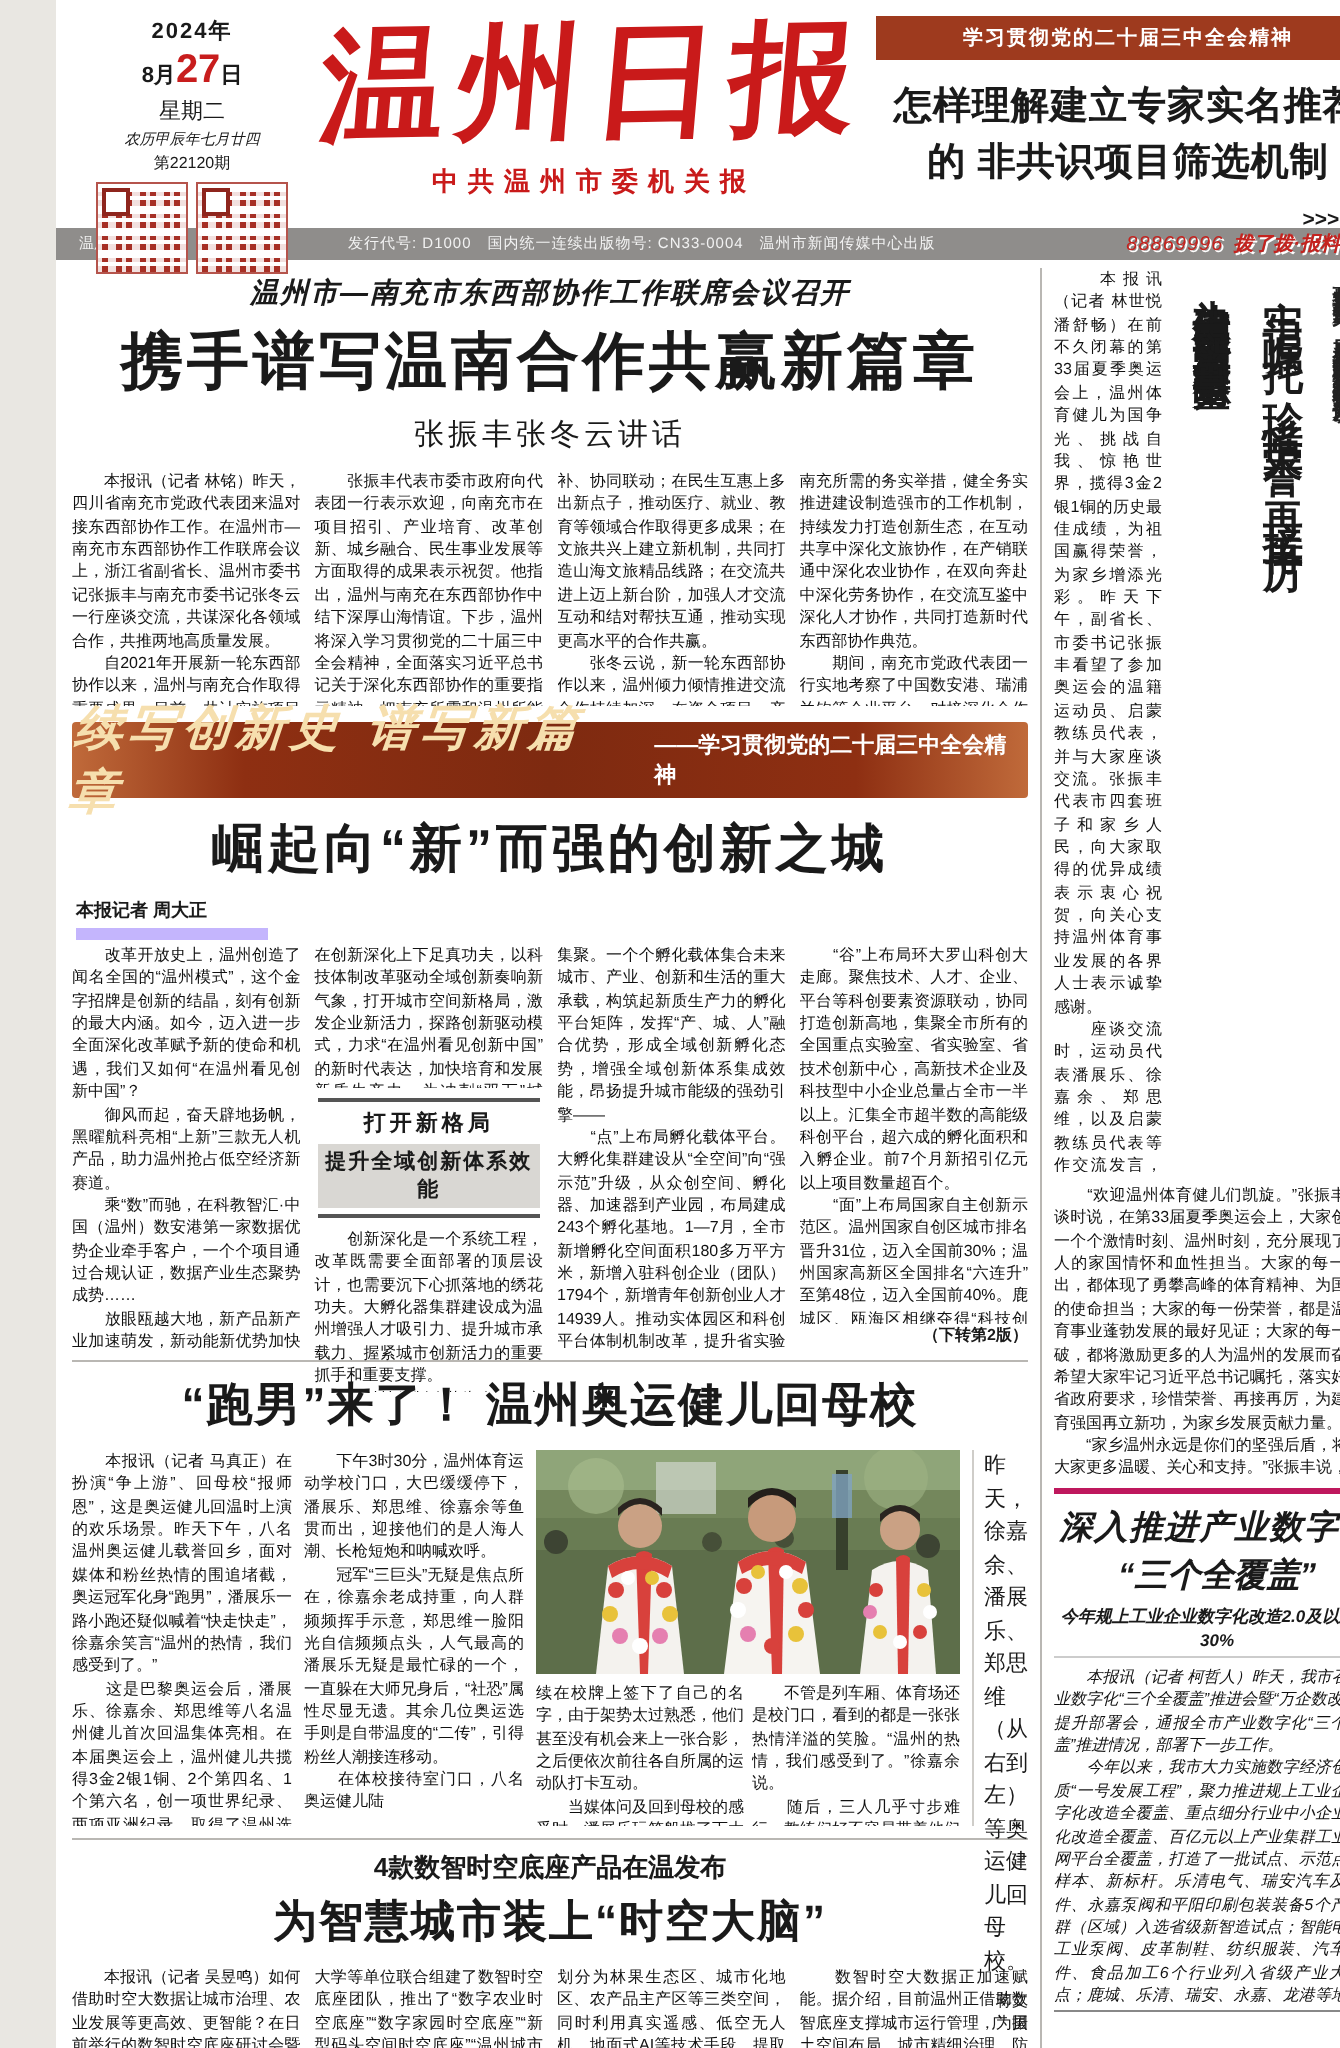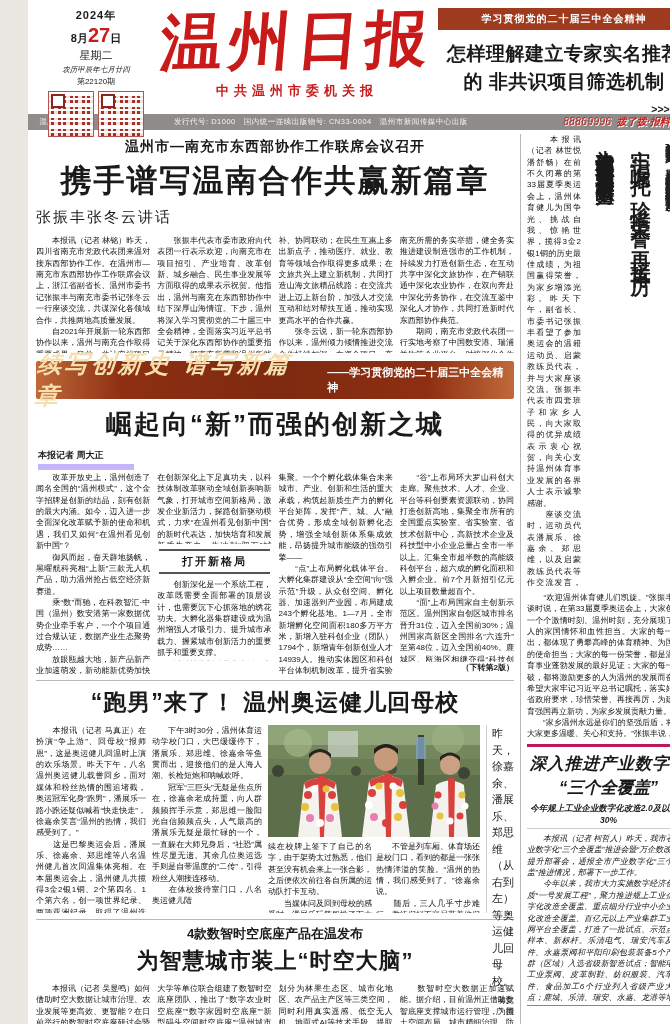--- a/index.html
+++ b/index.html
@@ -50,23 +50,23 @@
   .col-left { width:478px; }
   .col-right { width:176px; margin-left:6px; border-left:1px solid #b9b7b3; padding-left:6px; }
 
   
   .btxt { font-size:8px; line-height:1.42; text-align:justify; white-space:pre-line; overflow:hidden;
           text-justify:inter-ideograph; color:#111; }
   .cols { display:flex; gap:7px; }
   .cols > div { flex:1; }
 
   
-  .joint-kicker { text-align:center; font-size:14px; font-weight:bold; margin-top:4px; letter-spacing:1px; }
+  .joint-kicker { text-align:center; font-size:14px; font-weight:bold; margin-top:4px; letter-spacing:1px;font-style:italic; }
   .joint-headline { text-align:center; font-size:31px; font-weight:900; letter-spacing:2px; margin-top:4px; }
-  .joint-sub { font-size:15px; margin-top:6px; letter-spacing:2px; }
+  .joint-sub { text-align:center; font-size:15px; margin-top:6px; letter-spacing:2px; }
   .joint-body { height:118px; margin-top:8px; }
 
   
   .banner { margin-top:8px; height:38px; display:flex; align-items:center; justify-content:center; gap:10px;
         background:linear-gradient(90deg,#c06a3a 0%,#8e2f12 18%,#7e2a10 50%,#8e2f12 82%,#c06a3a 100%);
         border-radius:2px; }
   .banner-main { font-family:"DejaVu Serif","Liberation Serif",serif; font-weight:900; font-style:italic;
         color:#f6dfae; font-size:24px; letter-spacing:3px; transform:skewX(-5deg); }
   .banner-sub { color:#fff; font-size:11px; font-weight:bold; }
 
@@ -189,20 +189,21 @@
         <div class="cols inno-body">
           <div class="btxt">　　改革开放史上，温州创造了闻名全国的“温州模式”，这个金字招牌是创新的结晶，刻有创新的最大内涵。如今，迈入进一步全面深化改革赋予新的使命和机遇，我们又如何“在温州看见创新中国”？
 　　御风而起，奋天辟地扬帆，黑曜航科亮相“上新”三款无人机产品，助力温州抢占低空经济新赛道。
 　　乘“数”而驰，在科教智汇·中国（温州）数安港第一家数据优势企业牵手客户，一个个项目通过合规认证，数据产业生态聚势成势……
 　　放眼瓯越大地，新产品新产业加速萌发，新动能新优势加快蓄积。一个个创新“驱动力”的小故事汇聚成高质量发展的大图景，生机勃发的创新之城欣欣向荣。
 　　今年以来，温州深入实施“强城行动”，锚定科技创新和人才强市首位战略，不断</div>
           <div>
             <div class="btxt" style="height:72px;">在创新深化上下足真功夫，以科技体制改革驱动全域创新奏响新气象，打开城市空间新格局，激发企业新活力，探路创新驱动模式，力求“在温州看见创新中国”的新时代表达，加快培育和发展新质生产力，为冲刺“双万”城市、打造“全省第三极”注入强劲的创新动能。</div>
             <div class="inno-box">
               <div class="l1">打开新格局</div>
+              <div class="l2">提升全域创新体系效能</div>
             </div>
             <div class="btxt" style="height:82px;">　　创新深化是一个系统工程，改革既需要全面部署的顶层设计，也需要沉下心抓落地的绣花功夫。大孵化器集群建设成为温州增强人才吸引力、提升城市承载力、握紧城市创新活力的重要抓手和重要支撑。
 　　以科技体制改革为牵引，立足全市“一盘棋”，温州强化“点”“线”“面”多位布局，全域联动，随着孵化空间加速拓展延伸，孵化集成体系加速构建，创新创业人才不断</div>
           </div>
           <div class="btxt">集聚。一个个孵化载体集合未来城市、产业、创新和生活的重大承载，构筑起新质生产力的孵化平台矩阵，发挥“产、城、人”融合优势，形成全域创新孵化态势，增强全域创新体系集成效能，昂扬提升城市能级的强劲引擎——
 　　“点”上布局孵化载体平台。大孵化集群建设从“全空间”向“强示范”升级，从众创空间、孵化器、加速器到产业园，布局建成243个孵化基地。1—7月，全市新增孵化空间面积180多万平方米，新增入驻科创企业（团队）1794个，新增青年创新创业人才14939人。推动实体园区和科创平台体制机制改革，提升省实验室、省技术创新中心、省新型研发机构建设质效。今年新增省级新型研发机构4家，数量并列全省第一；新增建设省重点实验室8家，数量并列全省第二。</div>
           <div>
             <div class="btxt" style="height:190px;">　　“谷”上布局环大罗山科创大走廊。聚焦技术、人才、企业、平台等科创要素资源联动，协同打造创新高地，集聚全市所有的全国重点实验室、省实验室、省技术创新中心，高新技术企业及科技型中小企业总量占全市一半以上。汇集全市超半数的高能级科创平台，超六成的孵化面积和入孵企业。前7个月新招引亿元以上项目数量超百个。
 　　“面”上布局国家自主创新示范区。温州国家自创区城市排名晋升31位，迈入全国前30%；温州国家高新区全国排名“六连升”至第48位，迈入全国前40%。鹿城区、瓯海区相继夺得“科技创新鼎”，全市形成“国家高新区—省级高新区—省级孵化集聚区”梯次发展格局。
 　　聚“新”蓄力，大“谷”崛起。在孵化器，看见新质生产力澎湃温州“强城”建设，城市创新发展新格局加快成型。</div>

